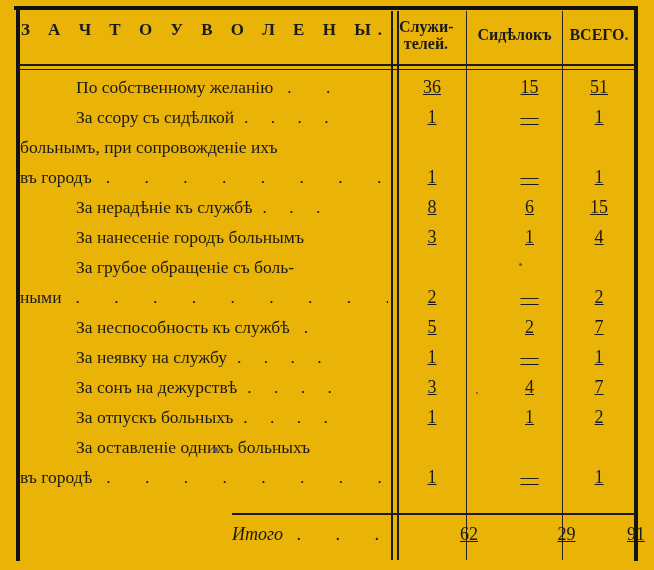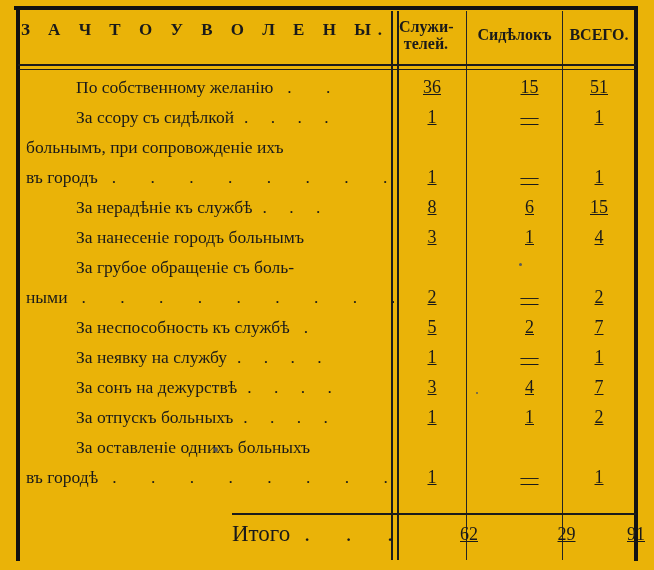--- a/index.html
+++ b/index.html
@@ -104,21 +104,21 @@
     position: absolute;
     left: 20px;
     width: 368px;
     height: 30px;
     font-size: 17.5px;
     line-height: 30px;
     white-space: nowrap;
     overflow: hidden;
   }
   .label-cell.indent { padding-left: 56px; }
-  .label-cell.flush  { padding-left: 6px; }
+  .label-cell.flush  { }
 
   .lbl-text { }
   .leader {
     letter-spacing: 9px;
     padding-left: 10px;
   }
   .leader.wide { letter-spacing: 15px; padding-left: 14px; }
 
   .num {
     position: absolute;
@@ -137,23 +137,24 @@
     position: absolute;
     left: 0; top: 516px;
     width: 654px;
     height: 36px;
   }
   .total-label {
     position: absolute;
     left: 232px;
     width: 156px;
     height: 36px;
-    font-size: 23px;
+    font-size: 18px;
     line-height: 36px;
     white-space: nowrap;
+    font-style: italic;
   }
   .total-row .num { line-height: 36px; height: 36px; padding-left: 37px; }
 
   .speck {
     position: absolute;
     background: #5a5a5a;
     border-radius: 50%;
   }
 </style>
 </head>

